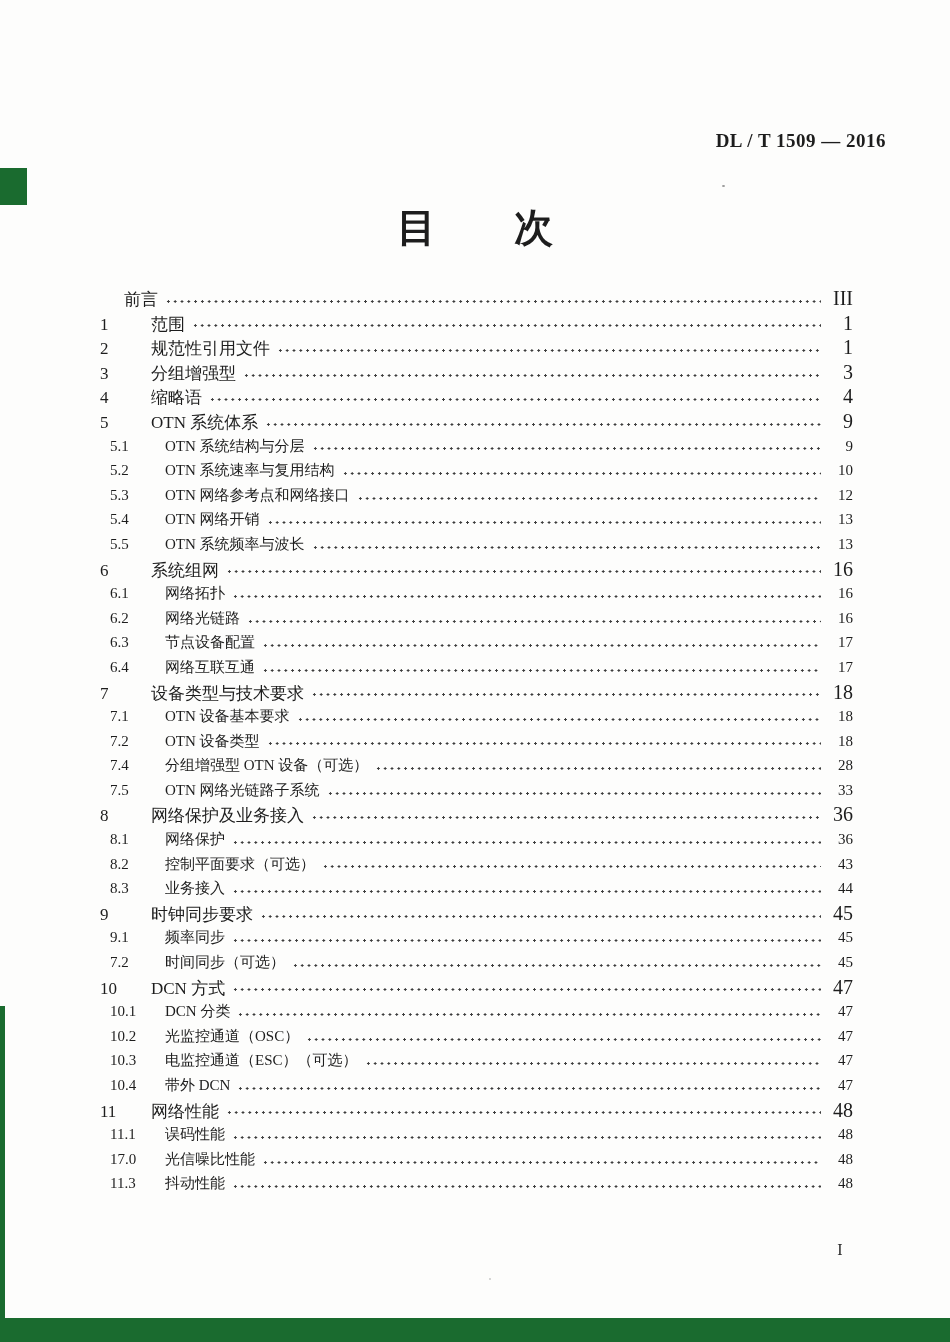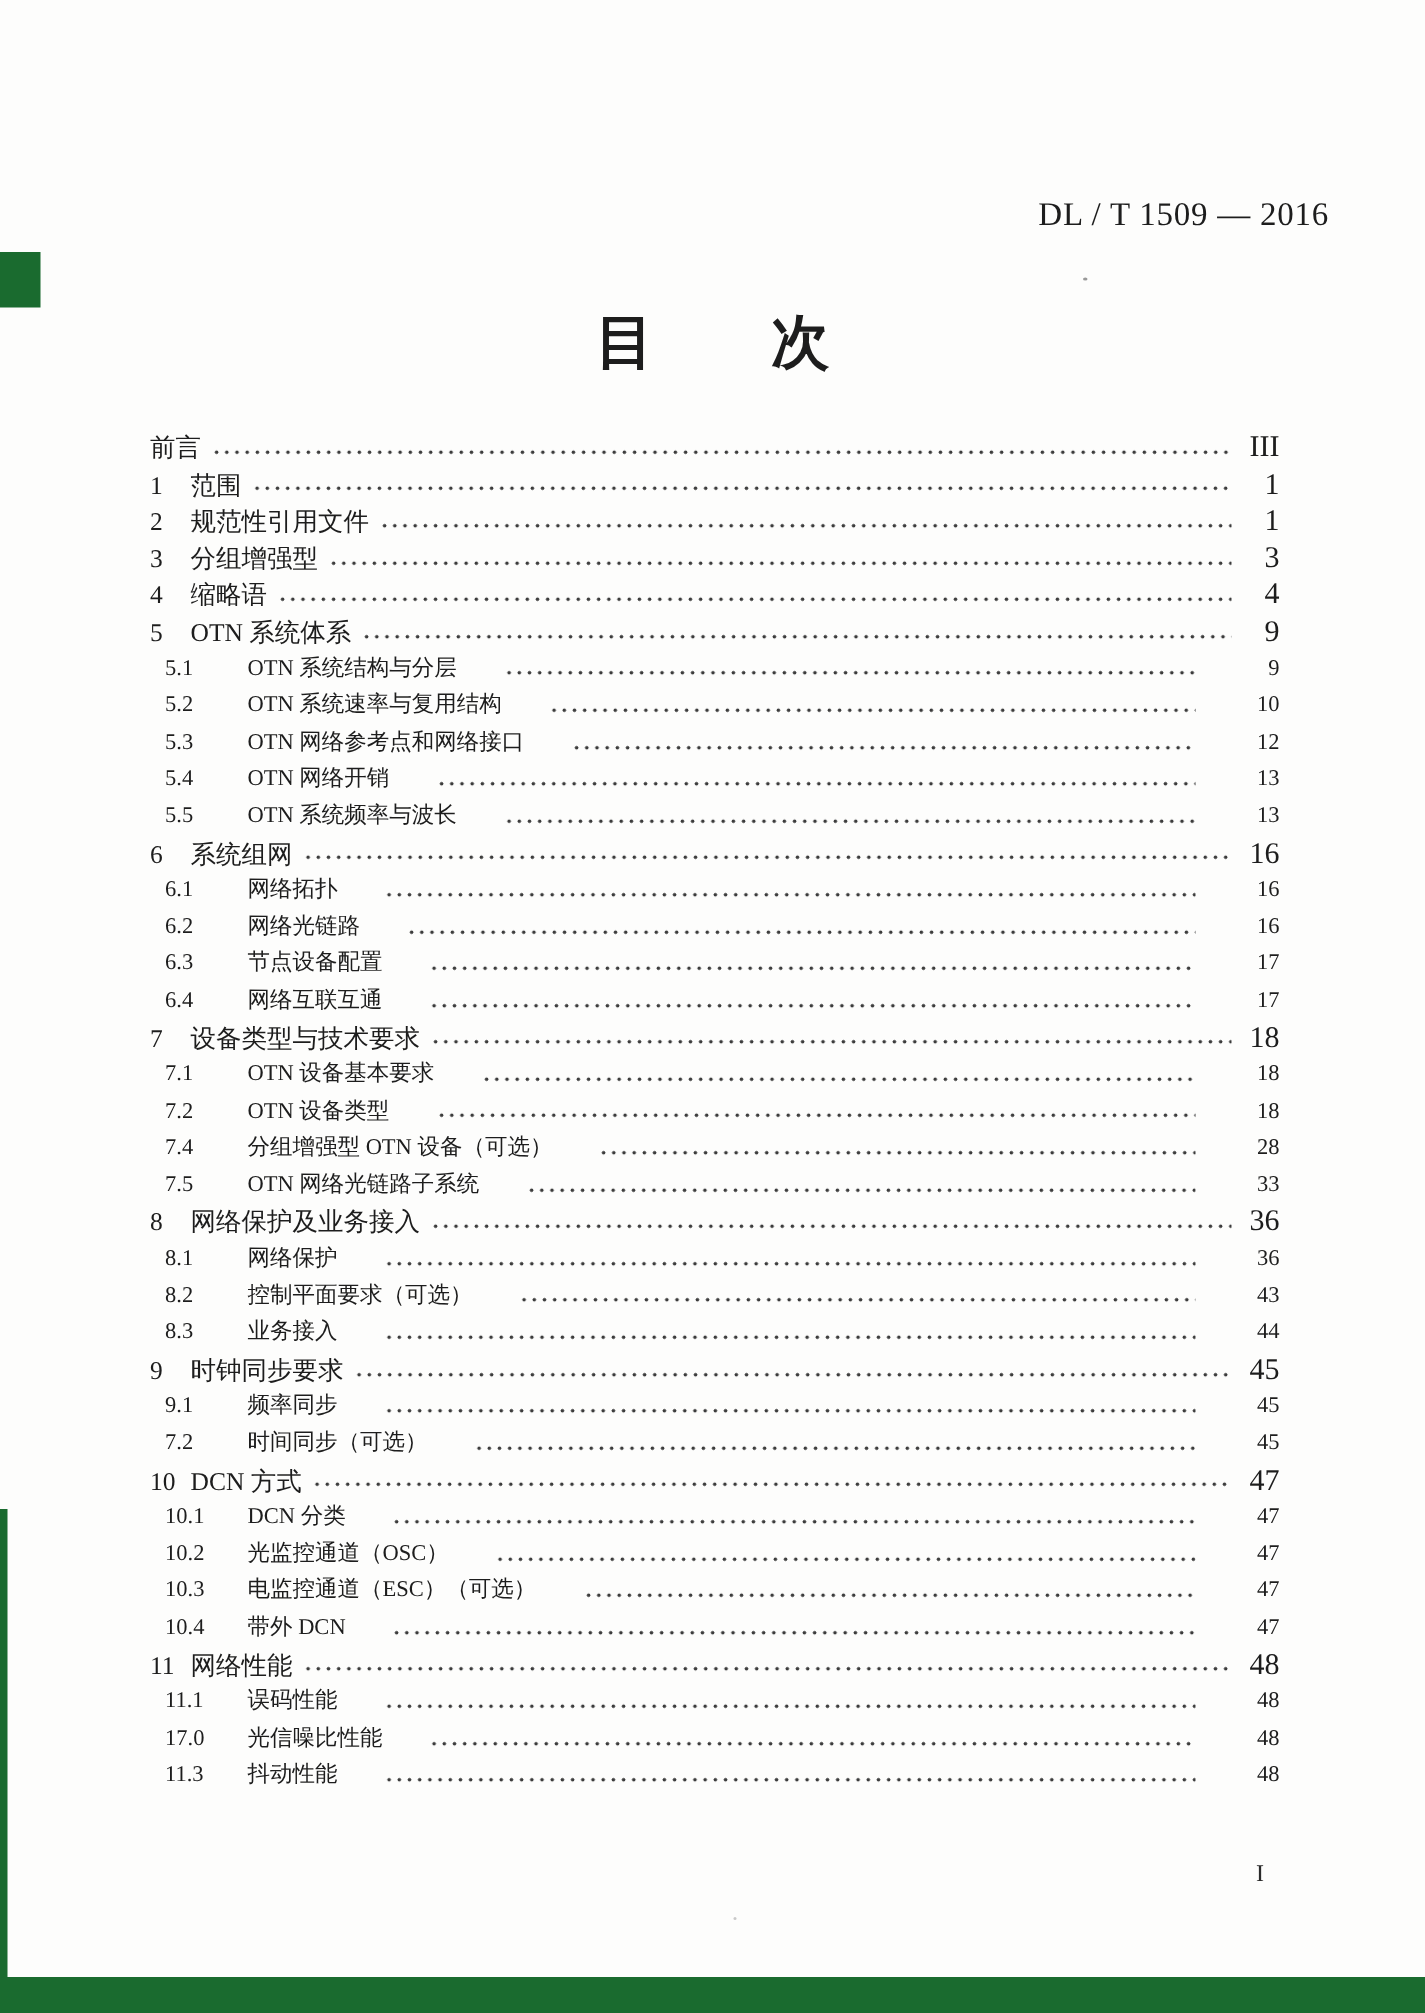--- a/index.html
+++ b/index.html
@@ -4,40 +4,40 @@
 <style>
   html,body { margin:0; padding:0; }
   body {
     width:950px; height:1342px; position:relative; overflow:hidden;
     background:#fdfdfc;
     font-family:"Liberation Serif","DejaVu Serif",serif;
     color:#1d1d1d;
   }
   .doc-header {
     position:absolute; top:130px; right:64px;
-    font-size:22px; font-weight:normal; letter-spacing:0.5px;
+    font-size:19px; font-weight:bold; letter-spacing:0.5px;
     white-space:nowrap;
   }
   .doc-title {
     position:absolute; top:201px; left:0; width:100%;
     text-align:center; font-size:39px; font-weight:bold;
     white-space:pre;
   }
   .toc {
     position:absolute; left:100px; top:286px; width:753px;
   }
   .toc-row {
     display:flex; align-items:baseline;
     height:24.6px; line-height:24.6px; white-space:nowrap;
   }
   .toc-row.lvl0 { font-size:17px; }
-  .toc-row.lvl1 { font-size:15px; padding-left:10px;gap:24px; }
+  .toc-row.lvl1 { font-size:15px; padding-left:10px; }
   .toc-row .num { min-width:27px; }
   .toc-row.lvl1 .num { min-width:31px; }
-  .toc-row .label { flex:0 0 auto; }
+  .toc-row .label { flex:0 0 auto;margin-left:24px; }
   .toc-row .leader {
     flex:1 1 auto; align-self:center; height:11px;
     margin:6px 5px 0 7px;
     background-image:radial-gradient(circle, #3c3c3c 1.15px, rgba(0,0,0,0) 1.35px);
     background-size:6.8px 11px;
     background-repeat:repeat-x;
     background-position:left center;
   }
   .toc-row .pg { min-width:27px; text-align:right; font-size:20px; }
   .toc-row.lvl1 .pg { font-size:15px; }

